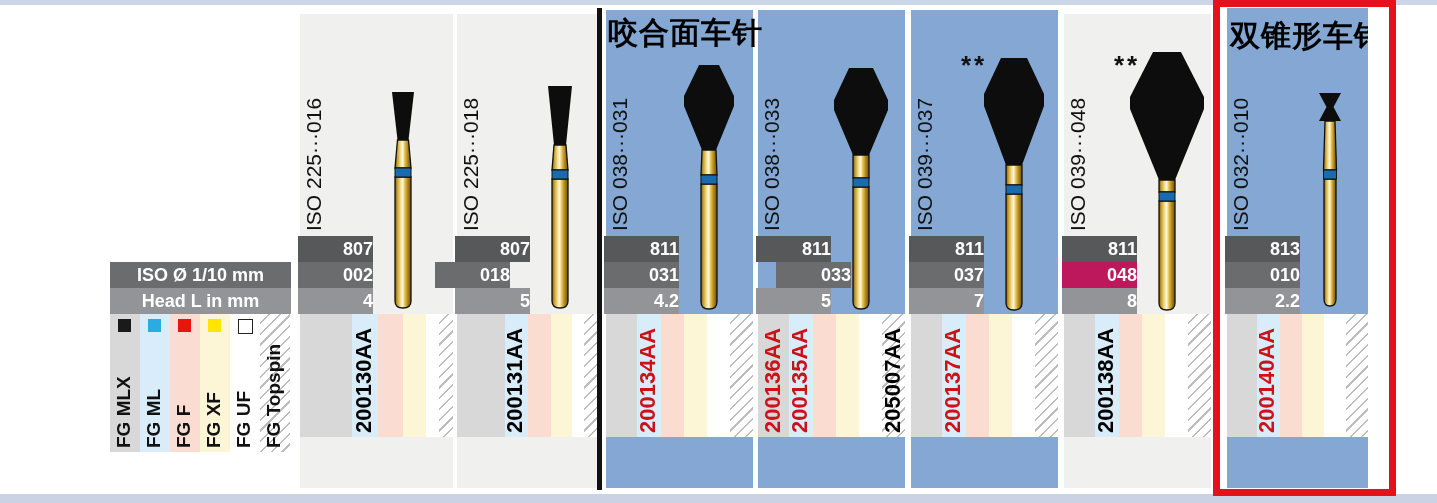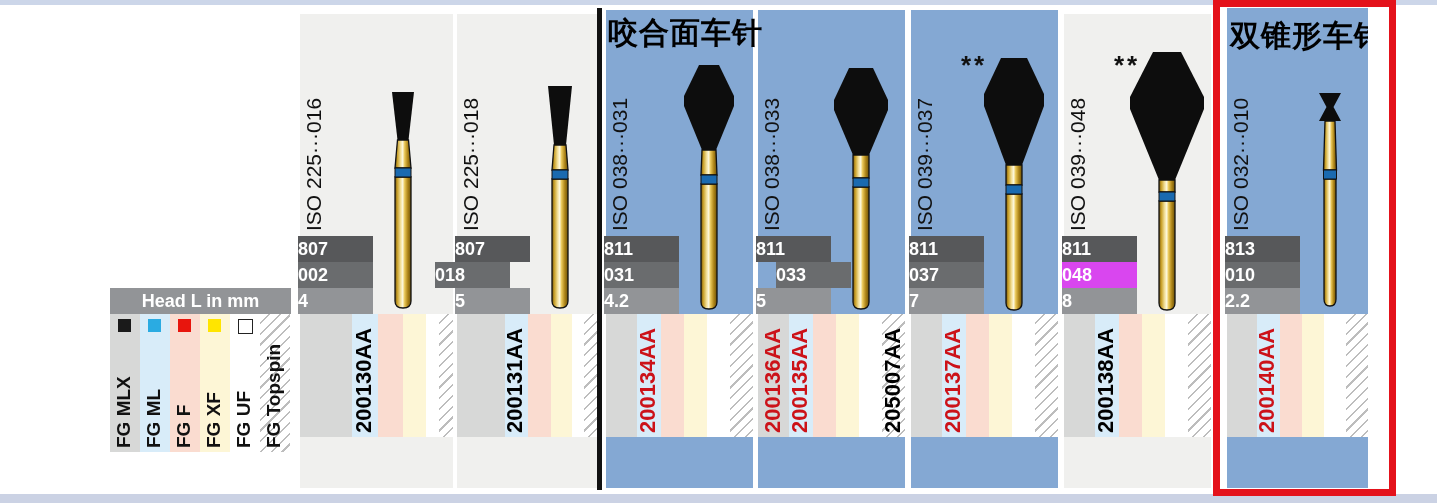--- a/index.html
+++ b/index.html
@@ -5,38 +5,39 @@
   html,body{margin:0;padding:0;background:#fff;}
   .page{position:relative;width:1437px;height:503px;background:#ffffff;overflow:hidden;
         font-family:"Liberation Sans","DejaVu Sans",sans-serif;}
   .abs{position:absolute;}
   .rot{position:absolute;width:0;height:0;}
   .rot>span{display:inline-block;white-space:nowrap;transform:rotate(-90deg);
             transform-origin:0 0;line-height:1.08;}
   .legend-row{position:absolute;left:110px;width:181px;height:26px;color:#fff;
               font-weight:bold;font-size:18px;text-align:center;line-height:26px;}
   .vcell{position:absolute;width:75px;height:26px;color:#fff;font-weight:bold;
-         font-size:18px;text-align:left;line-height:26px;}
+         font-size:18px;text-align:right;line-height:26px;}
   .hatch{background-color:#ffffff;
          background-image:repeating-linear-gradient(135deg,rgba(255,255,255,0) 0 6px,#bdbdbd 6px 7.6px);}
   .sec-title{position:absolute;font-size:30px;font-weight:bold;color:#000;
              white-space:nowrap;letter-spacing:1px;}
   .iso-label>span{font-size:21px;font-weight:400;color:#111;}
   .code>span{font-size:22px;font-weight:bold;}
   .grit-label>span{font-size:19px;font-weight:bold;color:#111;}
   .marks{position:absolute;font-size:26px;font-weight:bold;letter-spacing:3px;color:#111;}
 </style>
 </head>
 <body>
 
 <div class="page">
   <div id="topbar" class="abs" style="left: 0px; top: 0px; width: 1437px; height: 5px; background: rgb(204, 214, 233);"></div>
   <div id="bottombar" class="abs" style="left: 0px; top: 494px; width: 1437px; height: 9px; background: rgb(203, 210, 228);"></div>
   <div id="redbox" class="abs" style="left: 1213px; top: 0px; width: 183px; height: 496px; box-sizing: border-box; background: rgb(255, 255, 255); border: 7px solid rgb(228, 18, 27);"></div>
 
+  <div class="legend-row" style="top: 262px; background: rgb(106, 108, 110);">ISO Ø 1/10 mm</div>
   <div class="legend-row" style="top: 288px; background: rgb(146, 148, 151);">Head L in mm</div>
 
   <div id="legend-grits">
       <div class="abs" style="left: 110px; top: 314px; width: 30px; height: 138px; background: rgb(215, 216, 215);"></div>
       <div class="abs" style="left: 118px; top: 319px; width: 13px; height: 13px; background: rgb(26, 26, 26);"></div>
       <div class="rot grit-label" style="left: 114px; top: 448px;"><span>FG MLX</span></div>
       <div class="abs" style="left: 140px; top: 314px; width: 30px; height: 138px; background: rgb(216, 236, 249);"></div>
       <div class="abs" style="left: 148px; top: 319px; width: 13px; height: 13px; background: rgb(42, 171, 226);"></div>
       <div class="rot grit-label" style="left: 144px; top: 448px;"><span>FG ML</span></div>
       <div class="abs" style="left: 170px; top: 314px; width: 30px; height: 138px; background: rgb(250, 220, 208);"></div>
@@ -200,21 +201,21 @@
         </defs>
         <path d="M32 117 L48 117 L48 137 L32 137 Z" fill="url(#gold4)" stroke="#111" stroke-width="1.3"></path>
         <path d="M32 146 L48 146 L48 255 Q48 262 40 262 Q32 262 32 255 Z" fill="url(#gold4)" stroke="#111" stroke-width="1.3"></path>
         <rect x="32" y="137" width="16" height="9" fill="#1a6ab0" stroke="#111" stroke-width="1"></rect>
         <path d="M27 10 L53 10 L70 46 L70 58 L48 117 L32 117 L10 58 L10 46 Z" fill="#0d0d0d"></path>
       </svg>
       <div class="abs" style="left: 1064px; top: 14px; width: 147px; height: 474px; background: rgb(240, 240, 238);"></div>
       <div class="rot iso-label" style="left: 1067px; top: 231px;"><span>ISO 039···048</span></div>
       <div class="marks" style="left: 1114px; top: 50px;">**</div>
       <div class="vcell" style="left: 1062px; top: 236px; background: rgb(87, 88, 90);">811</div>
-      <div class="vcell" style="left: 1062px; top: 262px; background: #d946ef;">048</div>
+      <div class="vcell" style="left: 1062px; top: 262px; background: #be185d;">048</div>
       <div class="vcell" style="left: 1062px; top: 288px; background: rgb(146, 148, 151);">8</div>
       <div class="abs" style="left: 1064px; top: 314px; width: 31px; height: 123px; background: rgb(215, 216, 215);"></div>
       <div class="abs" style="left: 1095px; top: 314px; width: 24px; height: 123px; background: rgb(216, 236, 249);"></div>
       <div class="abs" style="left: 1119px; top: 314px; width: 23px; height: 123px; background: rgb(250, 220, 208);"></div>
       <div class="abs" style="left: 1142px; top: 314px; width: 23px; height: 123px; background: rgb(253, 246, 214);"></div>
       <div class="abs" style="left: 1165px; top: 314px; width: 23px; height: 123px; background: rgb(255, 255, 255);"></div>
       <div class="abs hatch" style="left: 1188px; top: 314px; width: 23px; height: 123px;"></div>
       <div class="rot code" style="left: 1094px; top: 433px;"><span style="color: rgb(0, 0, 0);">200138AA</span></div>
       <svg viewBox="0 0 80 270" width="80" height="270" class="abs" style="left: 1127px; top: 48px;">
         <defs>

